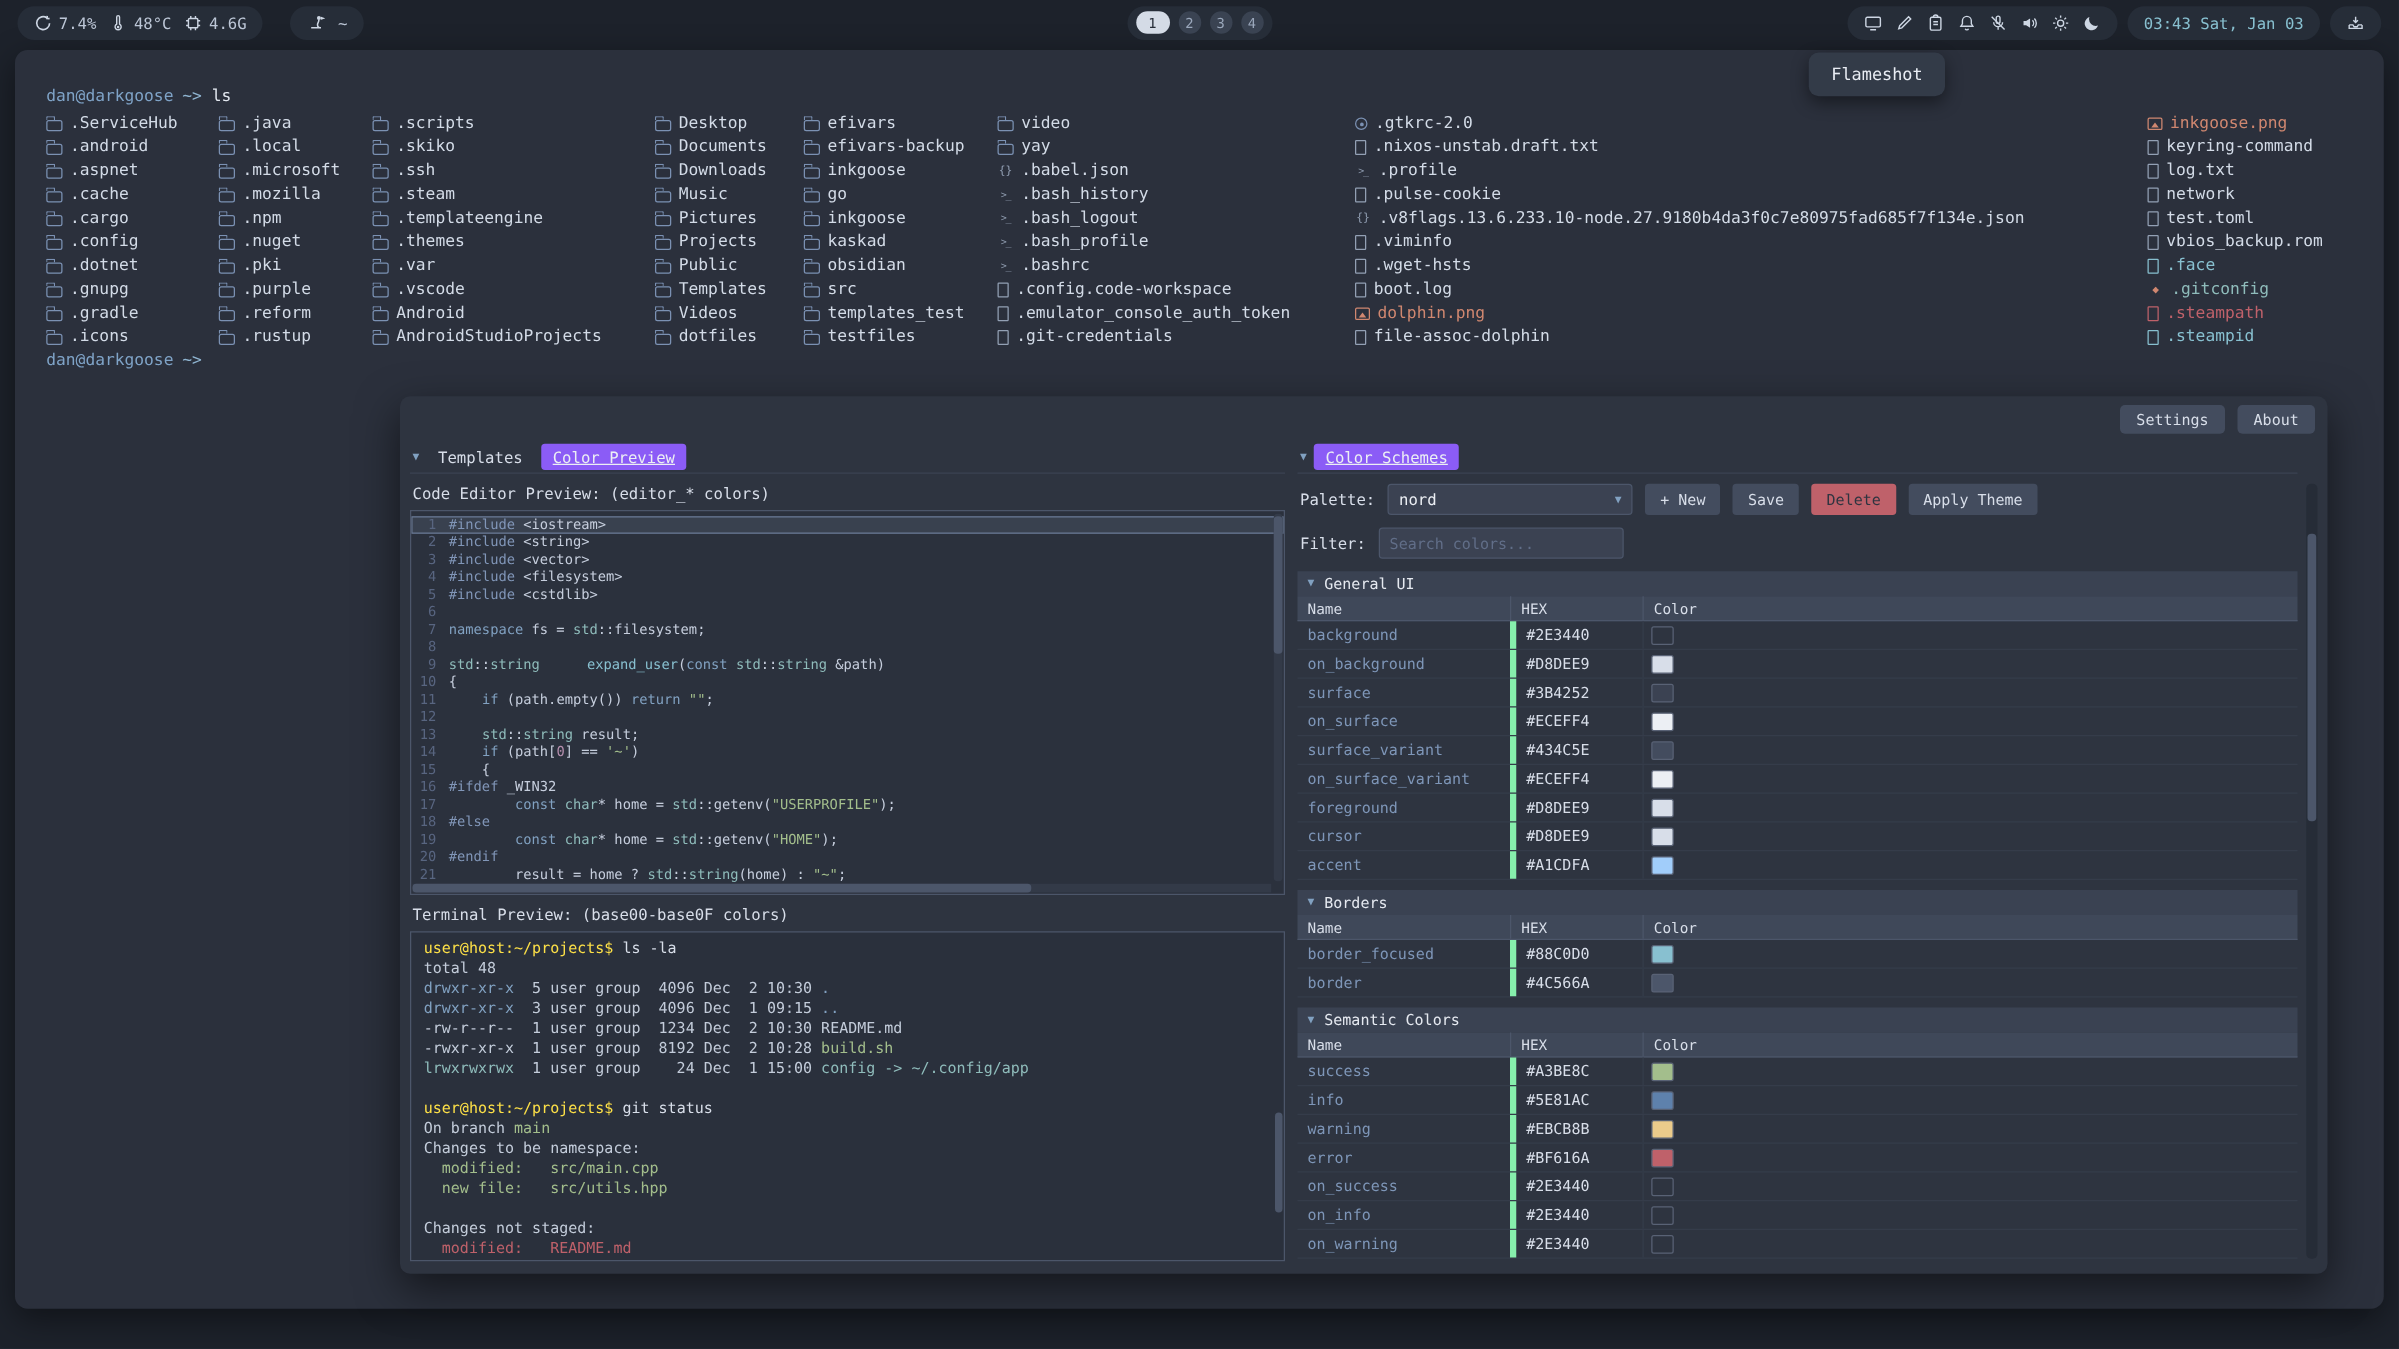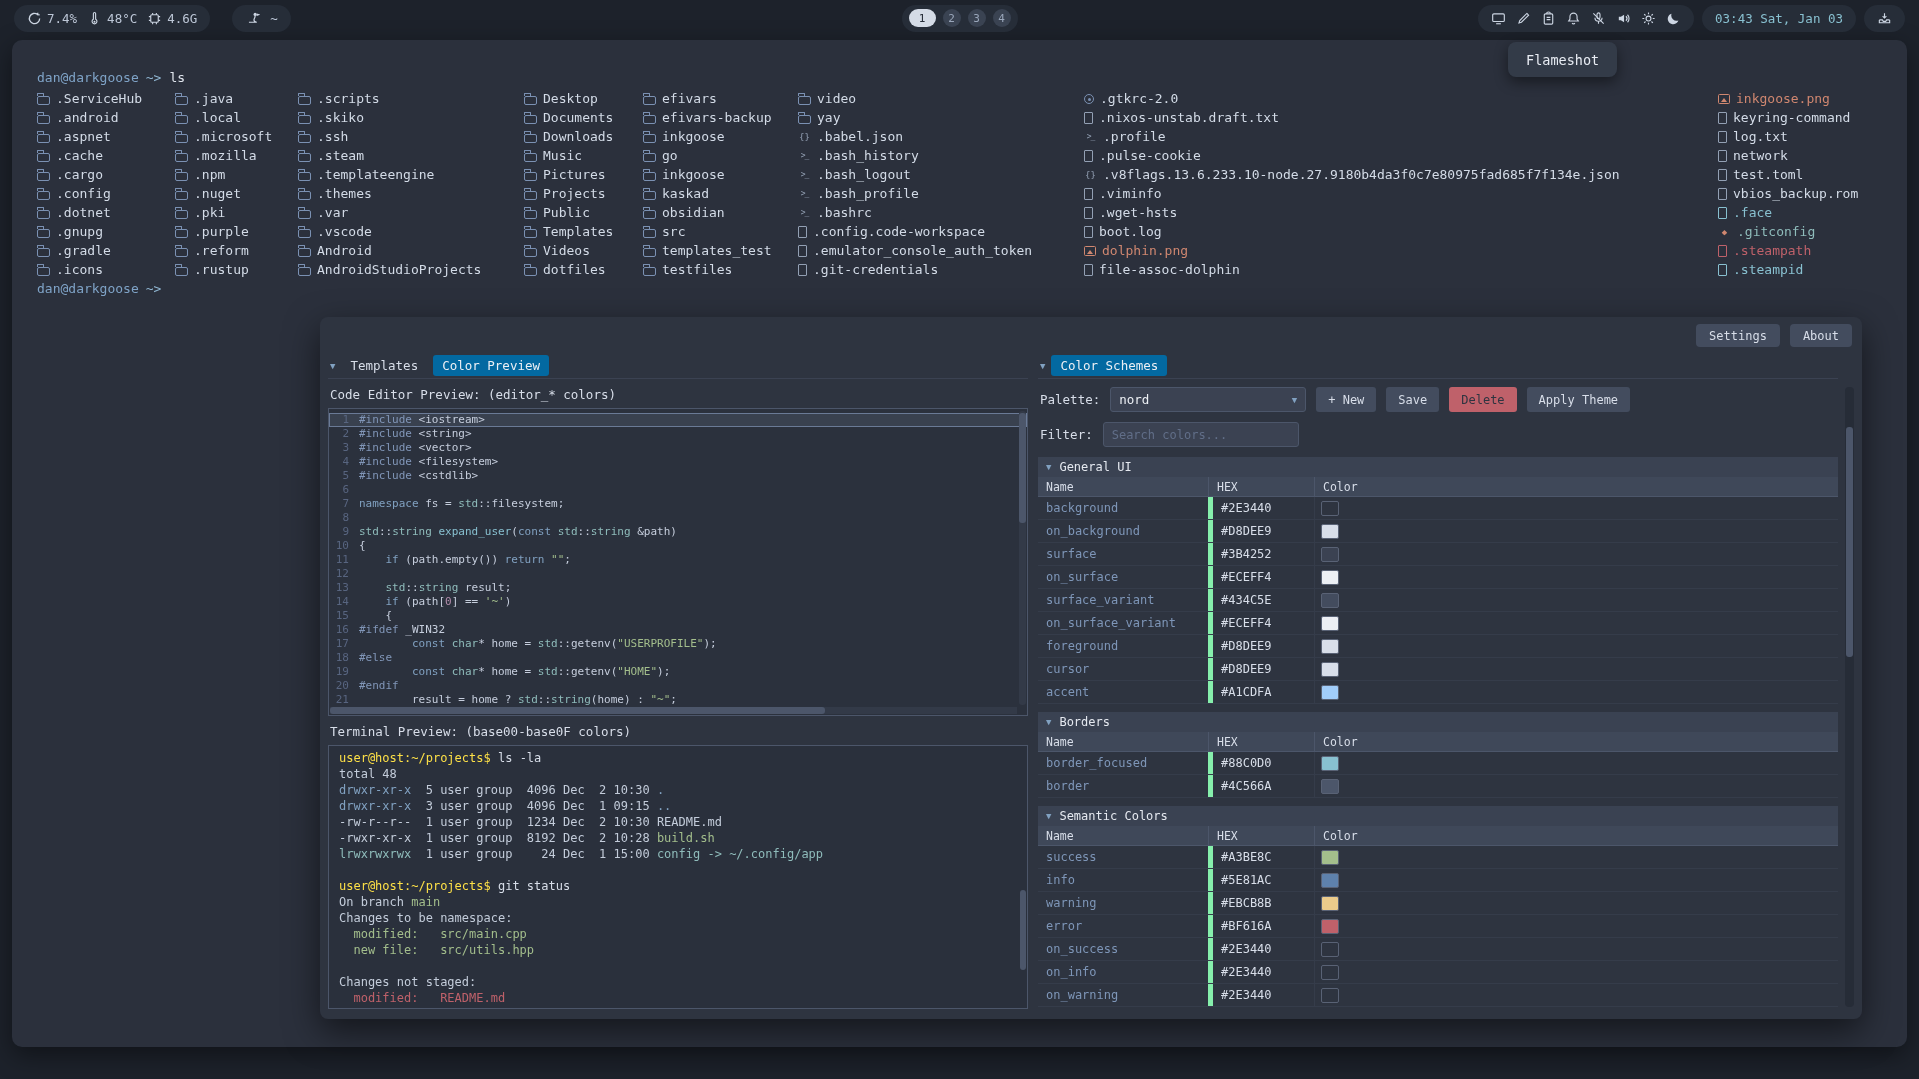--- a/index.html
+++ b/index.html
@@ -14,21 +14,21 @@
   .tb-right { margin-left:auto; display:flex; gap:8px; align-items:center; }
   .stat { display:flex; align-items:center; gap:5px; }
   .tbi { display:flex; align-items:center; color:#cdd6e3; }
   .tbi svg { width:15px; height:15px; display:block; }
   .ws-pill { gap:7px; padding:0 7px; }
   .ws { width:18px; height:18px; border-radius:50%; background:#3a4352; color:#9aa7bb; font-size:11px; display:flex; align-items:center; justify-content:center; }
   .ws.active { width:27px; border-radius:9px; background:#d4dbe6; color:#262d38; }
   .clock-pill { color:#88c0d0; font-size:12.5px; }
 
   
-  .tooltip { position:absolute; left:1508px; top:42px; height:35px; padding:0 18px; background:#333b48; border-radius:8px; display:flex; align-items:center; color:#e8ecf3; font-size:13.5px; box-shadow:0 5px 14px rgba(0,0,0,.45); z-index:6; }
+  .tooltip { position:absolute; left:1447px; top:42px; height:35px; padding:0 18px; background:#333b48; border-radius:8px; display:flex; align-items:center; color:#e8ecf3; font-size:13.5px; box-shadow:0 5px 14px rgba(0,0,0,.45); z-index:6; }
 
   
   .term { position:absolute; left:12px; top:40px; width:1895px; height:1007px; background:#2b303c; border-radius:10px; box-shadow:0 8px 26px rgba(0,0,0,.45); padding:28px 0 0 25px; z-index:1; }
   .term-line { font-size:13px; line-height:19px; display:flex; }
   .term-line .u { color:#7fa3c7; }
   .term-line .sym { color:#8fb5d1; margin:0 8px 0 7px; }
   .term-line .cmd { color:#e2e7ef; }
   .ls-wrap { display:flex; margin-top:2px; }
   .ls-col { flex:none; }
   .ls-col:nth-child(1){width:138px}.ls-col:nth-child(2){width:123px}.ls-col:nth-child(3){width:226px}.ls-col:nth-child(4){width:119px}
@@ -54,30 +54,30 @@
   
   .appwin { position:absolute; left:320px; top:317px; width:1542px; height:702px; background:#2E3440; border-radius:8px; box-shadow:0 12px 34px rgba(0,0,0,.55); z-index:2; }
   .win-head { position:absolute; top:7px; right:10px; display:flex; gap:10px; }
   .hbtn { height:23px; padding:0 13px; background:#434C5E; color:#D8DEE9; border-radius:4px; font-size:12px; display:flex; align-items:center; cursor:default; }
   .win-body { position:absolute; top:36px; left:8px; right:8px; bottom:8px; display:flex; gap:10px; }
   .lpane { width:700px; flex:none; }
   .rpane { flex:1; position:relative; padding-right:16px; }
   .tabrow { height:26px; display:flex; align-items:center; gap:6px; border-bottom:1px solid #3B4252; padding:0 2px; }
   .caret { color:#81A1C1; font-size:9px; }
   .tab { font-size:12.5px; color:#D8DEE9; padding:3px 9px; }
-  .tab.active { background:#0369a1; border-radius:3px; color:#ECEFF4; }
+  .tab.active { background:#8b5cf6; border-radius:3px; color:#ECEFF4;text-decoration:underline; }
   .pane-label { margin:8px 2px 6px; font-size:12.5px; color:#D8DEE9; }
 
   
   .editor { position:relative; border:1px solid #4C566A; background:#2b313d; height:308px; overflow:hidden; padding-top:4px; }
   .code-line { display:flex; height:14px; font-size:11px; line-height:14px; }
   .code-line.active { background:#39414f; outline:1px solid #6a7a96; outline-offset:-1px; }
   .ln { width:30px; text-align:right; padding-right:10px; color:#586580; flex:none; }
   .lc { white-space:pre; color:#c6cedd; }
-  .pp { color:#8196b8; } .kw { color:#81A1C1; } .type { color:#8FBCBB; } .str { color:#A3BE8C; } .num { color:#B48EAD; } .fn { color:#88C0D0; }
+  .pp { color:#8196b8; } .kw { color:#81A1C1; } .type { color:#8FBCBB; } .str { color:#A3BE8C; } .num { color:#B48EAD; } .fn { color:#88C0D0;margin-left:31px; }
   .vsb { position:absolute; right:1px; top:2px; width:7px; bottom:10px; background:#333a48; border-radius:3px; }
   .vsb .thumb { position:absolute; top:2px; left:0; height:110px; width:7px; background:#4C566A; border-radius:3px; }
   .hsb { position:absolute; left:1px; right:10px; bottom:1px; height:7px; background:#333a48; }
   .hsb .thumb { width:72%; height:7px; background:#4C566A; border-radius:3px; }
 
   
   .tprev { border:1px solid #4C566A; background:#2a303c; height:264px; padding:4px 10px; position:relative; overflow:hidden; }
   .tp-line { height:16px; line-height:16px; font-size:12px; white-space:pre; color:#c3ccda; }
   .prompt { color:#fde047; } .cmd { color:#d8dee9; } .blue { color:#81A1C1; } .teal { color:#8FBCBB; } .green { color:#A3BE8C; } .red { color:#BF616A; }
   .vsb2 { position:absolute; right:1px; top:2px; bottom:2px; width:6px; background:transparent; }

